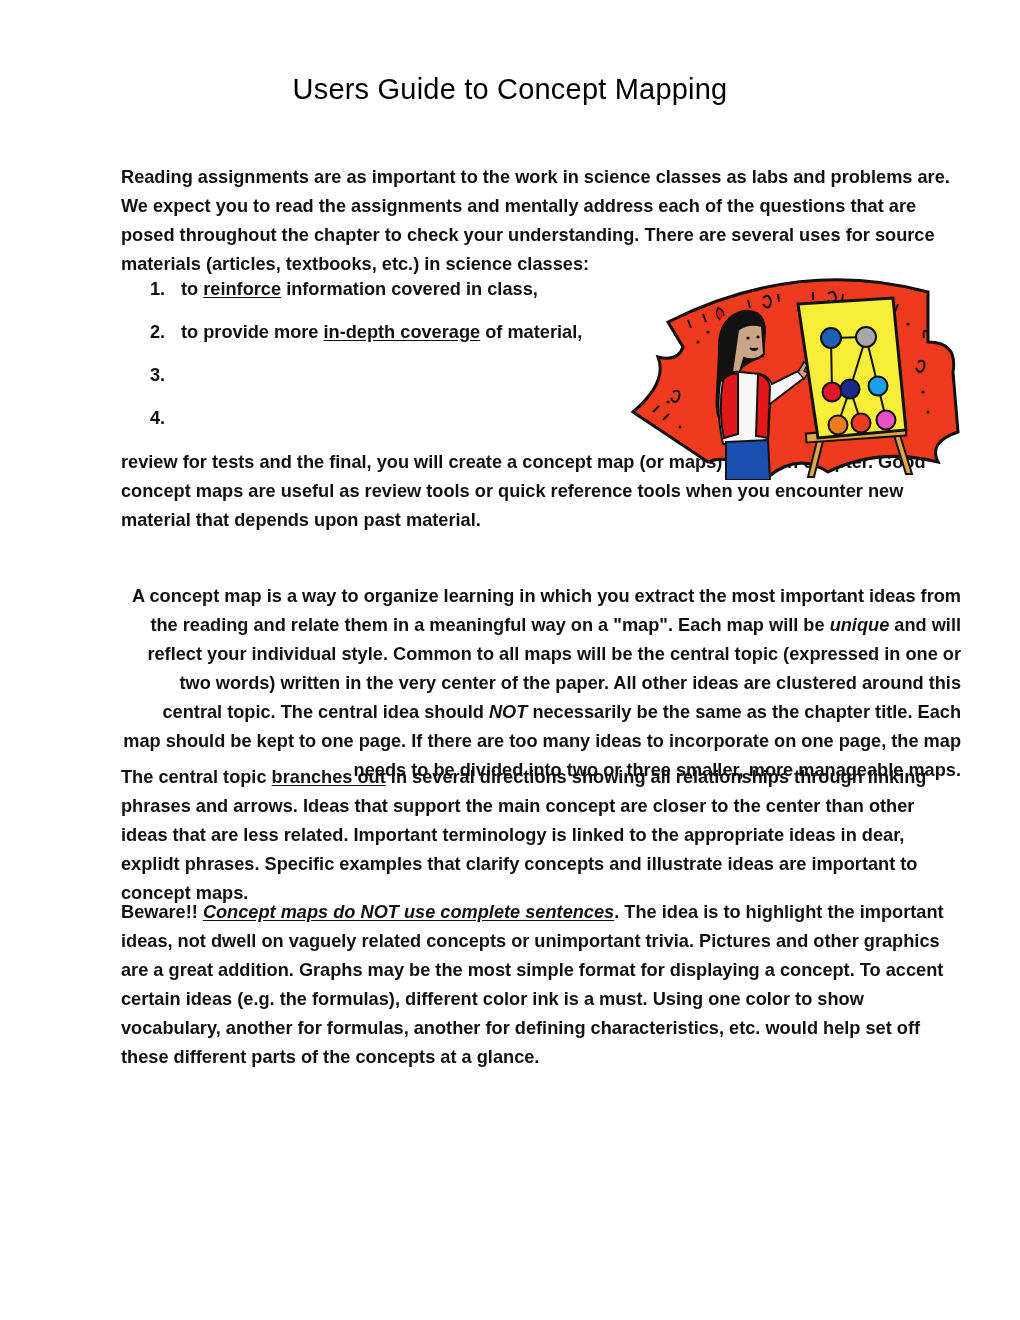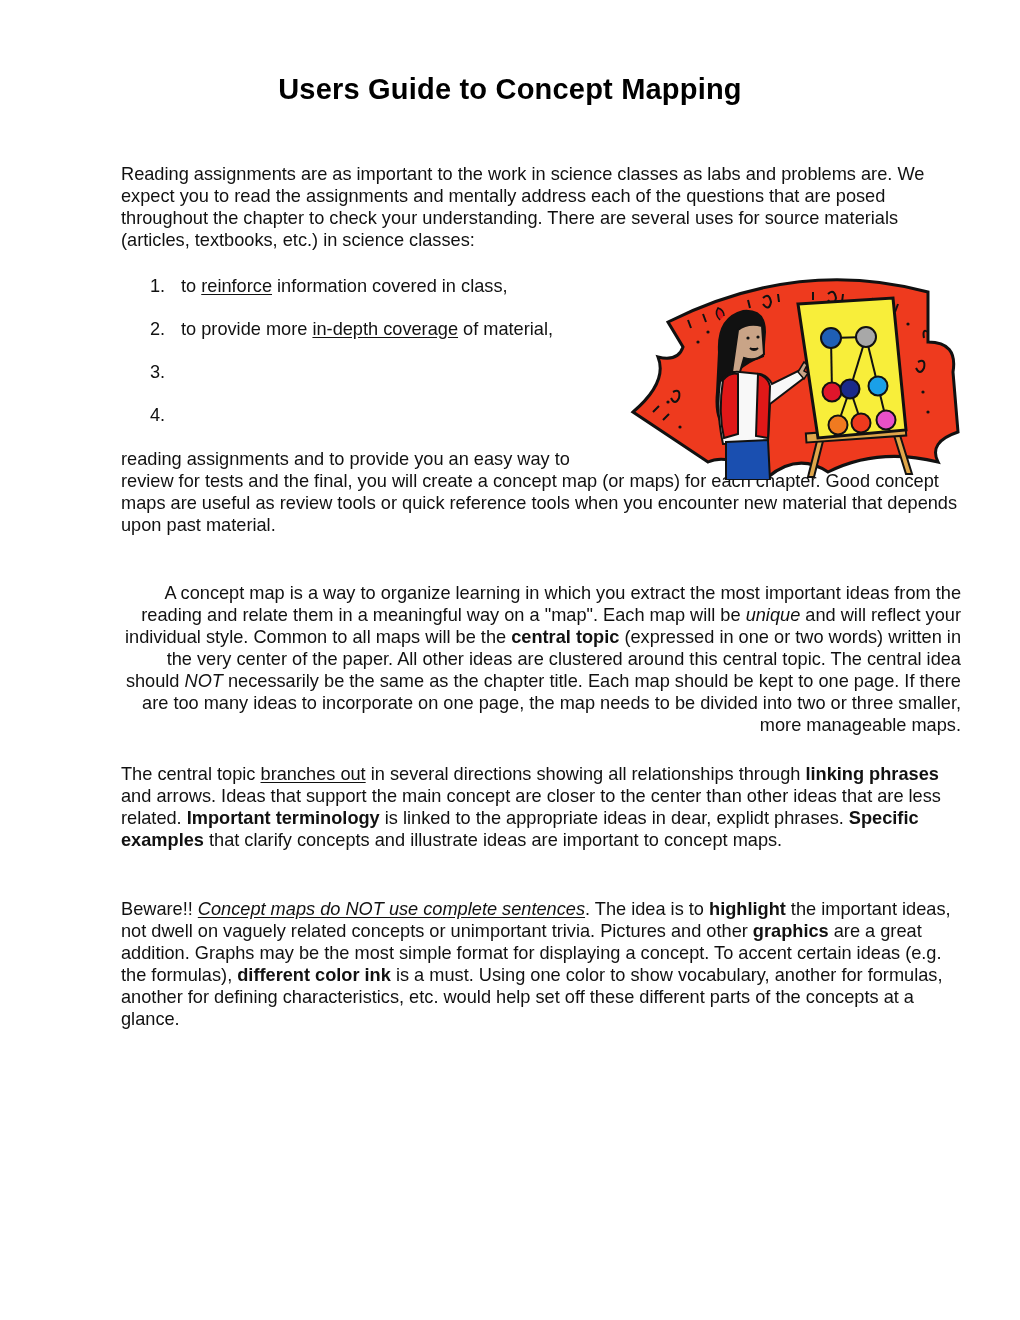--- a/index.html
+++ b/index.html
@@ -3,24 +3,24 @@
 <meta charset="utf-8">
 <style>
   html, body { margin: 0; padding: 0; background: #ffffff; }
   body {
     width: 1020px; height: 1320px; position: relative; overflow: hidden;
     font-family: "Liberation Sans", sans-serif; color: #111111;
   }
   .page { position: absolute; left: 121px; top: 0; width: 840px; }
   .title {
     position: absolute; left: 0; top: 73px; width: 1020px; margin: 0;
-    text-align: center; font-size: 29px; font-weight: bold; color: #000;
+    text-align: center; font-size: 29px; font-weight: normal; color: #000;
     letter-spacing: 0.2px;
   }
-  p, li { font-size: 18.2px; line-height: 22px; margin: 0; }
+  p, li { font-size: 18.2px; line-height: 29px; margin: 0; font-weight: bold; }
   .p1 { position: absolute; top: 163px; width: 840px; }
   .list { position: absolute; top: 275px; left: 0; margin: 0; padding: 0; list-style: none; }
   .list li { height: 43px; display: flex; }
   .list .num { width: 60px; padding-left: 29px; box-sizing: border-box; }
   u { text-decoration: underline; text-underline-offset: 2px; text-align: center; }
   .p2 { position: absolute; top: 448px; width: 840px; }
   .p2 .narrow { display: block; width: 500px; }
   .p3 { position: absolute; top: 582px; width: 840px; text-align: right; }
   .p4 { position: absolute; top: 763px; width: 840px; }
   .p5 { position: absolute; top: 898px; width: 840px; }
@@ -46,21 +46,20 @@
     </li>
     <li>
       <span class="num">3.</span>
     </li>
     <li>
       <span class="num">4.</span>
     </li>
   </ul>
 
   <p class="p2">
-    <span class="narrow">reading assignments and to provide you an easy way to</span>
     <span>review for tests and the final, you will create a concept map (or maps) for each chapter. Good concept maps are useful as review tools or quick reference tools when you encounter new material that depends upon past material.</span>
   </p>
 
   <p class="p3"><span>A concept map is a way to organize learning in which you extract the most important ideas from the reading and relate them in a meaningful way on a "map". Each map will be </span><i>unique</i><span> and will reflect your individual style. Common to all maps will be the </span><b>central topic</b><span> (expressed in one or two words) written in the very center of the paper. All other ideas are clustered around this central topic. The central idea should </span><i>NOT</i><span> necessarily be the same as the chapter title. Each map should be kept to one page. If there are too many ideas to incorporate on one page, the map needs to be divided into two or three smaller, more manageable maps.</span></p>
 
   <p class="p4"><span>The central topic </span><u>branches out</u><span> in several directions showing all relationships through </span><b>linking phrases</b><span> and arrows. Ideas that support the main concept are closer to the center than other ideas that are less related. </span><b>Important terminology</b><span> is linked to the appropriate ideas in dear, explidt phrases. </span><b>Specific examples</b><span> that clarify concepts and illustrate ideas are important to concept maps.</span></p>
 
   <p class="p5"><span>Beware!! </span><u><i>Concept maps do NOT use complete sentences</i></u><span>. The idea is to </span><b>highlight</b><span> the important ideas, not dwell on vaguely related concepts or unimportant trivia. Pictures and other </span><b>graphics</b><span> are a great addition. Graphs may be the most simple format for displaying a concept. To accent certain ideas (e.g. the formulas), </span><b>different color ink</b><span> is a must. Using one color to show vocabulary, another for formulas, another for defining characteristics, etc. would help set off these different parts of the concepts at a glance.</span></p>
 </div>
 

